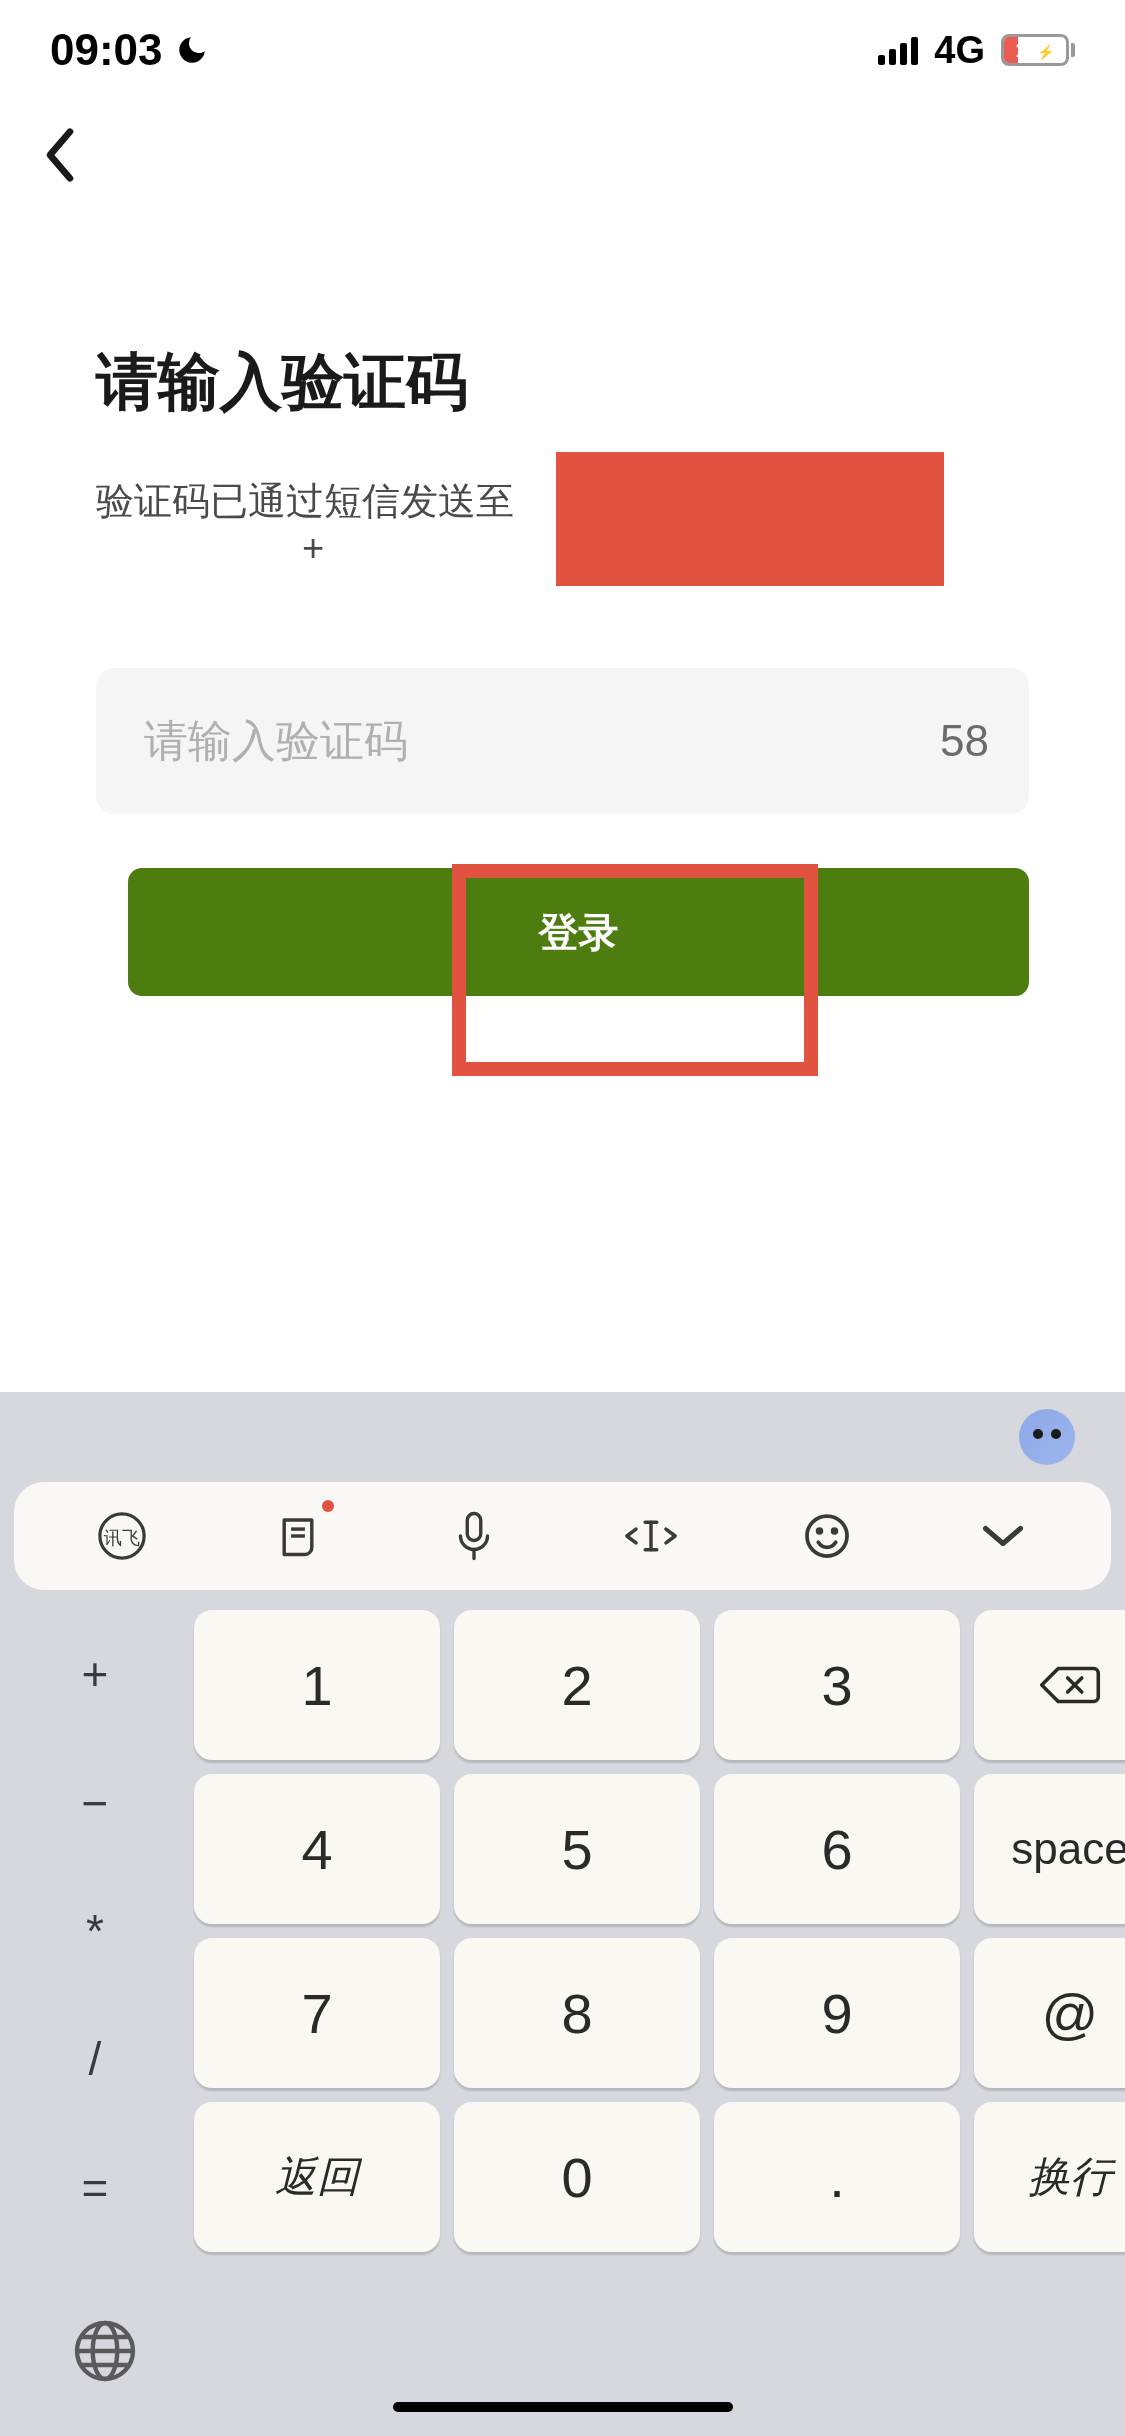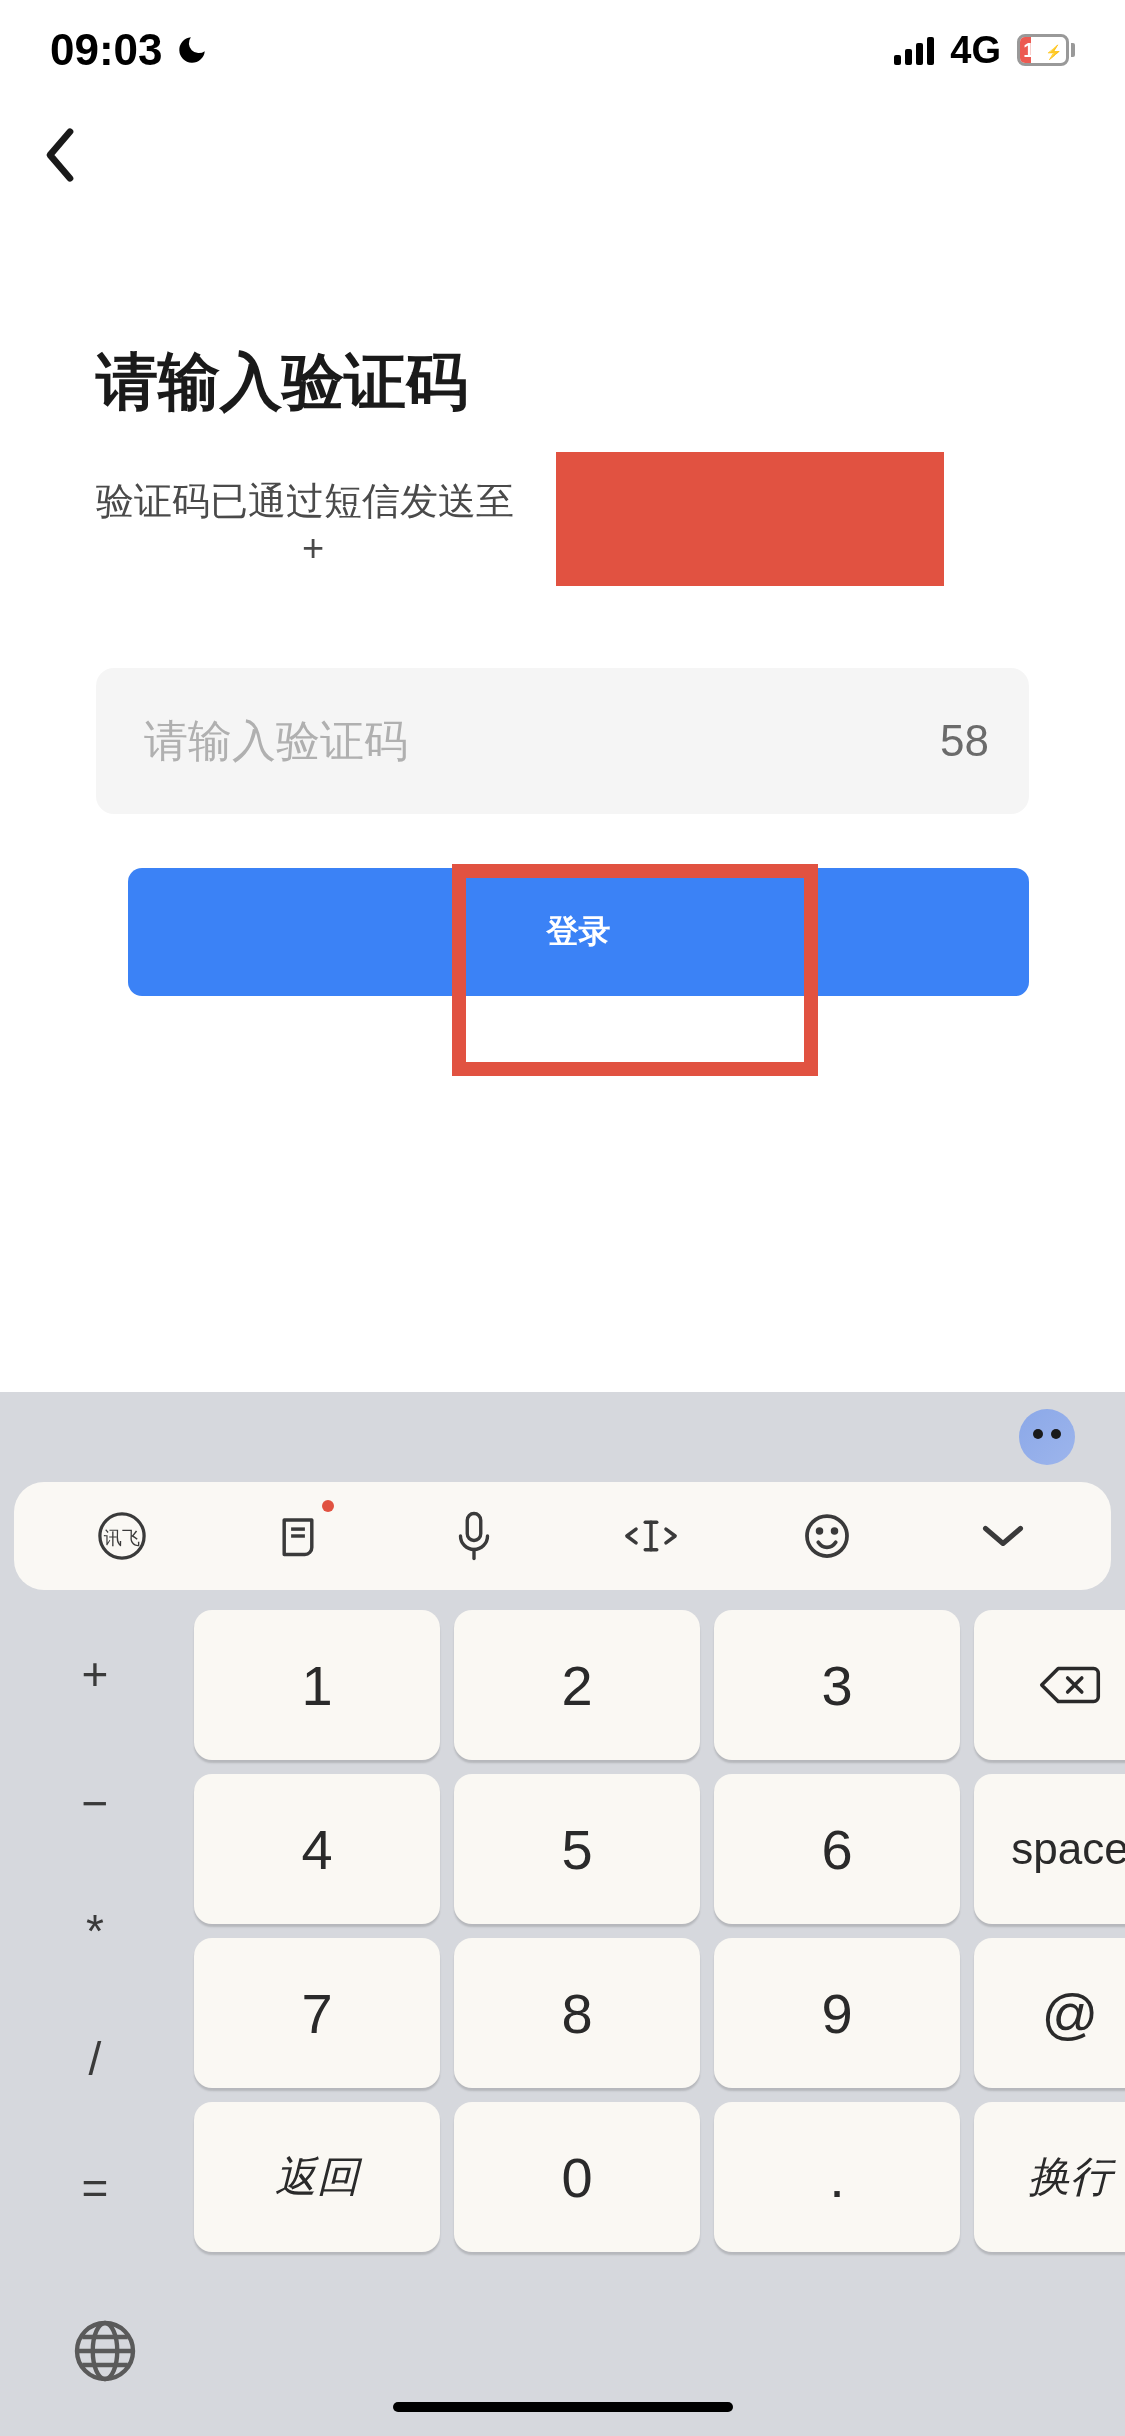--- a/index.html
+++ b/index.html
@@ -60,21 +60,21 @@
       font-size: 38px;
       font-weight: 600;
       color: #000;
     }
     .battery {
       display: flex;
       align-items: center;
       position: relative;
     }
     .battery-body {
-      width: 52px;
+      width: 68px;
       height: 32px;
       border: 3px solid rgba(0,0,0,0.4);
       border-radius: 8px;
       position: relative;
       overflow: hidden;
     }
     .battery-fill {
       position: absolute;
       left: 0; top: 0; bottom: 0;
       width: 23%;
@@ -161,27 +161,27 @@
       font-size: 44px;
       color: #b0b0b0;
     }
     .countdown {
       font-size: 44px;
       color: #6b6b6b;
     }
     .login-btn {
       margin-top: 54px;
       height: 128px;
-      background: #3b82f6;
+      background: #4d7c0f;
       border-radius: 14px;
       display: flex;
       align-items: center;
       justify-content: center;
       color: #ffffff;
-      font-size: 32px;
+      font-size: 40px;
       font-weight: 600;
       position: relative;
       margin-left: 32px;
     }
     .red-box {
       position: absolute;
       top: -4px;
       left: 324px;
       width: 366px;
       height: 212px;

